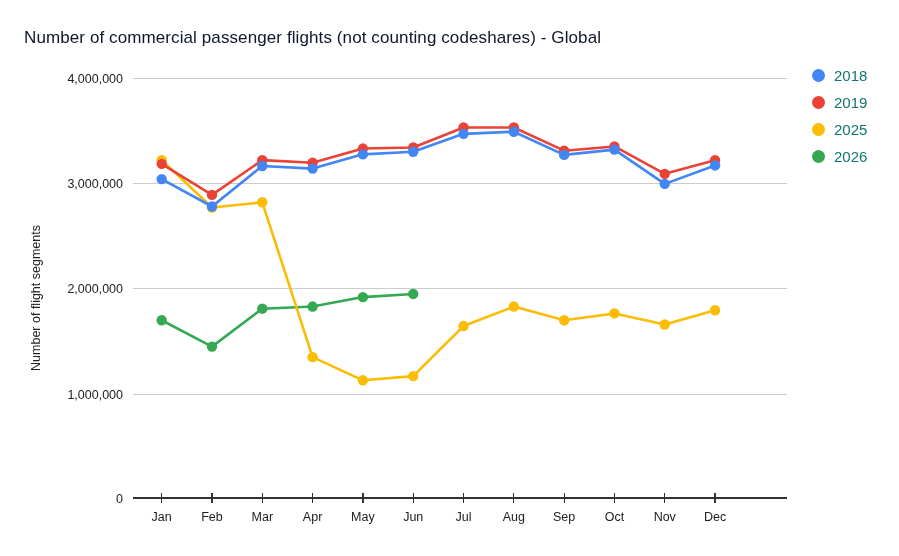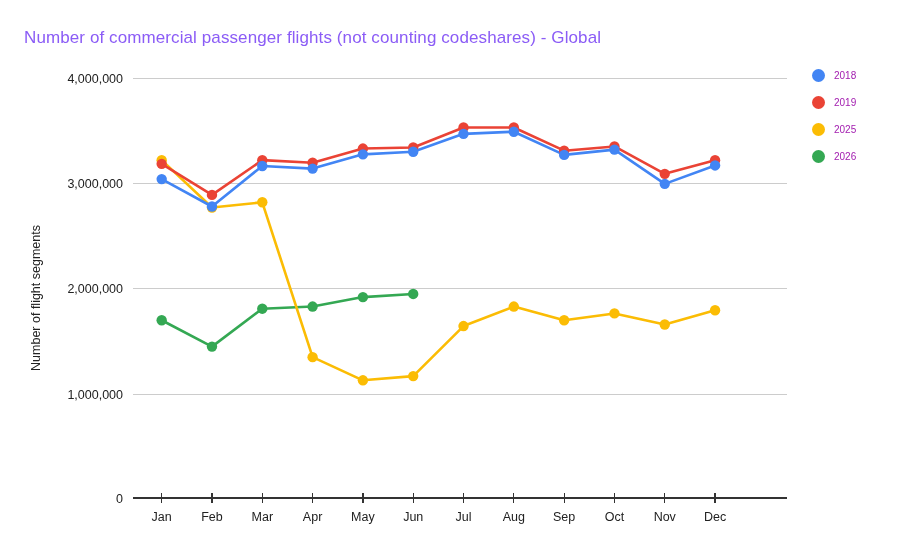--- a/index.html
+++ b/index.html
@@ -18,21 +18,21 @@
     position: absolute;
     left: 0; top: 0;
     width: 899px;
     height: 556px;
   }
   .chart-title {
     position: absolute;
     left: 24px;
     top: 28px;
     font-size: 17px;
-    color: #8b5cf6;
+    color: #0f172a;
     font-family: "Liberation Sans", sans-serif;
     white-space: nowrap;
     letter-spacing: 0.1px;
   }
   #plot-svg {
     position: absolute;
     left: 0;
     top: 0;
   }
   .axis-tick-label {
@@ -81,22 +81,22 @@
     height: 27px;
   }
   .legend-swatch {
     width: 13px;
     height: 13px;
     border-radius: 50%;
     margin-right: 9px;
     flex: 0 0 auto;
   }
   .legend-label {
-    font-size: 10px;
-    color: #a21caf;
+    font-size: 15px;
+    color: #0f766e;
     font-family: "Liberation Sans", sans-serif;
     line-height: 1;
   }
 </style>
 </head>
 <body>
 
 <div id="chart-root">
 
   <div class="chart-title">Number of commercial passenger flights (not counting codeshares) - Global</div>

